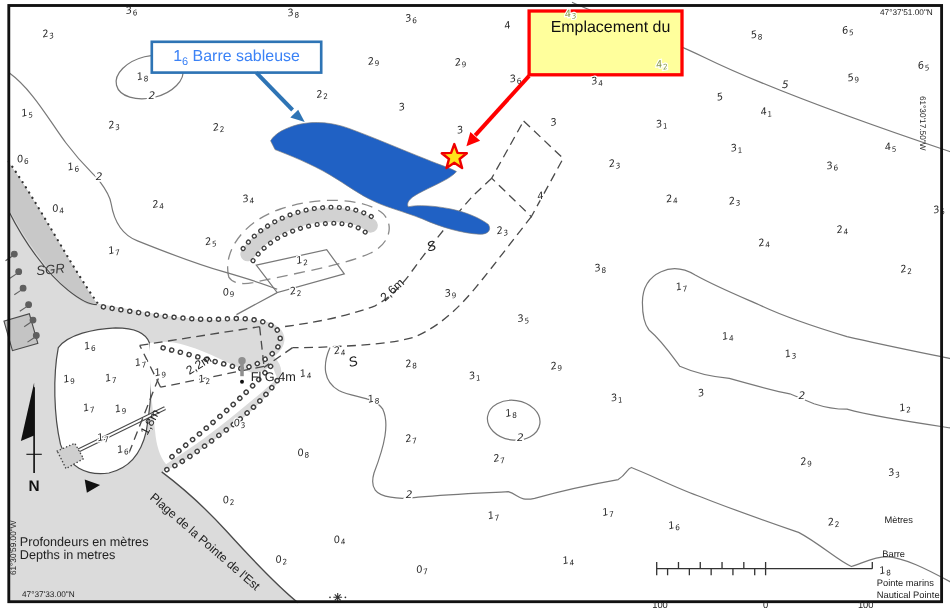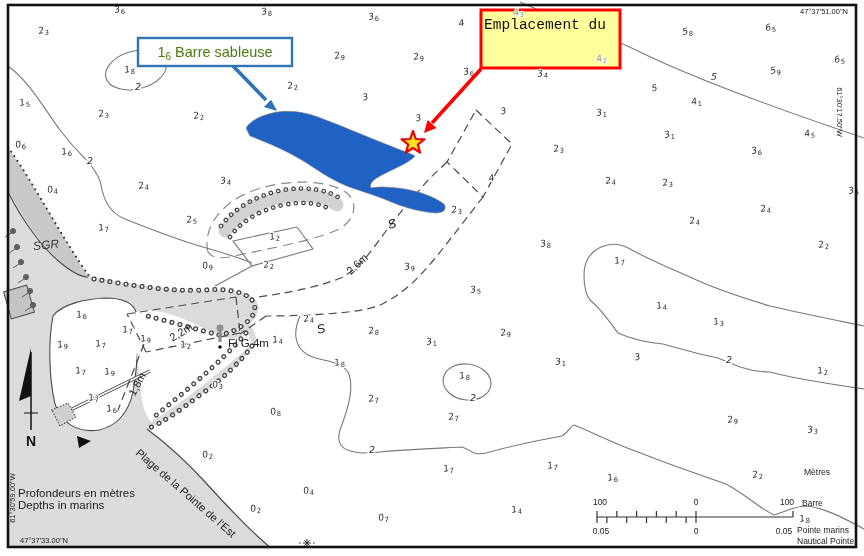--- a/index.html
+++ b/index.html
@@ -3,25 +3,25 @@
 <meta charset="utf-8">
 <style>
   html,body{margin:0;padding:0;background:#fff;}
   #stage{position:relative;width:864px;height:556px;background:#fff;overflow:hidden;
          font-family:"Liberation Sans",sans-serif;}
   #chart-svg{position:absolute;left:0;top:0;}
   .lbl{position:absolute;white-space:nowrap;color:#1c1c1c;transform:translate(-50%,-50%);}
   .lbl-tl{position:absolute;white-space:nowrap;color:#1c1c1c;}
   .coord{font-size:7.5px;color:#222;}
   .legend-line{font-size:11.5px;color:#222;}
-  .scale-num{font-size:8.5px;color:#222;}
+  .scale-num{font-size:8.5px;color:#222;margin-top:48px;}
   .scale-unit{font-size:8.5px;color:#222;}
   .map-label{font-size:11px;color:#222;}
   .ital{font-style:italic;}
-  .callout-blue-text{font-size:14.5px;color:#4d7c0f;}
+  .callout-blue-text{font-size:14.5px;color:#3b82f6;}
   .callout-yellow-text{font-size:14.5px;color:#101010;text-align:center;line-height:26px;}
   .north-n{font-size:14px;font-weight:bold;color:#111;}
   sub.s6{font-size:10px;}
   
   .snd{font-family:"DejaVu Sans",sans-serif;font-style:italic;font-size:9px;fill:#2b2b2b;
        stroke:#fff;stroke-width:2.2px;paint-order:stroke;text-anchor:middle;}
   .snd-sub{font-size:6.8px;}
   .snd-green{fill:#87994a;}
   .clab{font-family:"DejaVu Sans",sans-serif;font-style:italic;font-size:9.5px;fill:#2b2b2b;
        stroke:#fff;stroke-width:3px;paint-order:stroke;text-anchor:middle;}
@@ -290,32 +290,32 @@
     <path d="M616.8,511 L616.8,517 M636.6,511 L636.6,517 M656.4,511 L656.4,517 M676.2,511 L676.2,517"></path>
   </g>
 
   <rect x="8" y="5" width="848" height="542" fill="none" stroke="#111" stroke-width="2.6"></rect>
 </svg>
 
 <div class="lbl callout-blue-text" style="left:215px;top:53px;">
   <span>1</span><sub class="s6">6</sub><span> Barre sableuse</span>
 </div>
 
-<div class="lbl-tl callout-yellow-text" style="left:471px;top:12px;width:148px;font-family:Liberation Mono, monospace;">
+<div class="lbl-tl callout-yellow-text" style="left:481px;top:12px;width:148px;">
   <div>Emplacement du</div>
 </div>
 
 <div class="lbl-tl coord" style="left:785px;top:7px;width:63px;text-align:right;">47°37'51.00"N</div>
 <div class="lbl coord" style="left:839px;top:112px;transform:translate(-50%,-50%) rotate(90deg);">61°30'17.50"W</div>
 <div class="lbl coord" style="left:12px;top:498px;transform:translate(-50%,-50%) rotate(-90deg);">61°30'59.00"W</div>
 <div class="lbl-tl coord" style="left:20px;top:536px;">47°37'33.00"N</div>
 
 <div class="lbl-tl" style="left:18px;top:487px;width:142px;">
   <div class="legend-line">Profondeurs en mètres</div>
-  <div class="legend-line">Depths in marins</div>
+  <div class="legend-line">Depths in metres</div>
 </div>
 
 <div class="lbl north-n" style="left:31px;top:441px;">N</div>
 
 <div class="lbl map-label ital" style="left:46px;top:245px;transform:translate(-50%,-50%) rotate(-6deg);font-size:12px;color:#3a3a3a;">SGR</div>
 <div class="lbl map-label" style="left:186px;top:493px;transform:translate(-50%,-50%) rotate(41deg);">Plage de la Pointe de l'Est</div>
 <div class="lbl-tl map-label" style="left:228px;top:337px;font-size:11.5px;">Fl G 4m</div>
 <div class="lbl map-label ital" style="left:392px;top:224px;font-size:12.5px;transform:translate(-50%,-50%) rotate(-15deg);">S</div>
 <div class="lbl map-label ital" style="left:321px;top:329px;font-size:12.5px;transform:translate(-50%,-50%) rotate(-15deg);">S</div>
 <div class="lbl map-label" style="left:357px;top:264px;transform:translate(-50%,-50%) rotate(-43deg);">2,6m</div>

